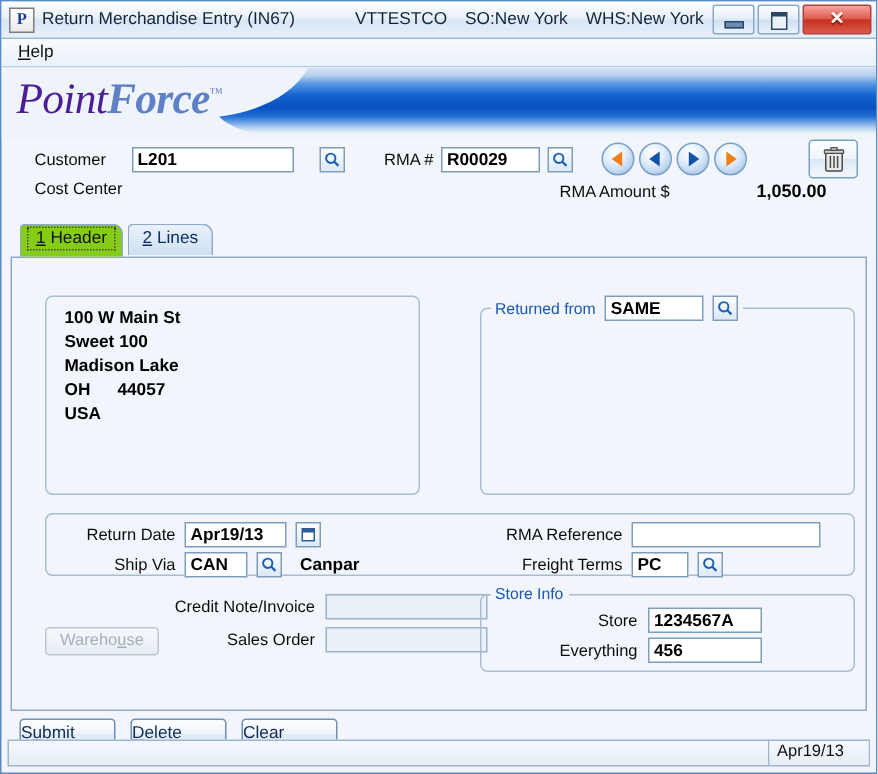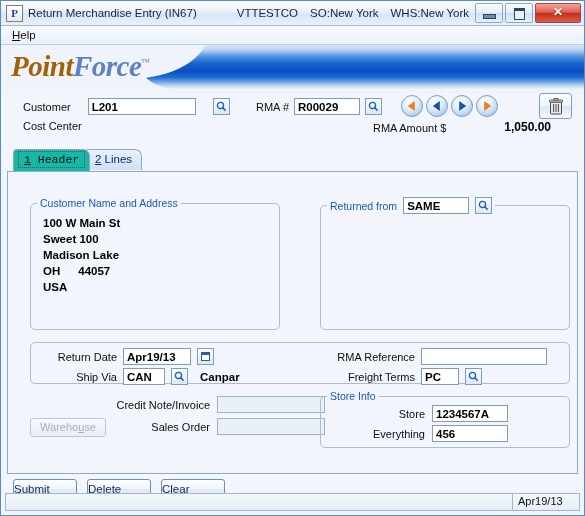--- a/index.html
+++ b/index.html
@@ -147,21 +147,21 @@
   }
   .logo {
     position: absolute;
     left: 10px; top: 5px;
     font-family: "Liberation Serif", serif;
     font-style: italic;
     font-size: 29px;
     letter-spacing: -0.5px;
     white-space: nowrap;
   }
-  .logo .pt { color: #a16207; font-weight: bold; }
+  .logo .pt { color: #4c1d95; font-weight: normal; }
   .logo .fc { color: #5f7fc6; font-weight: bold; }
   .logo .tm {
     font-size: 9px;
     font-style: normal;
     color: #6680bb;
     vertical-align: super;
   }
 
   
   .lbl {
@@ -281,25 +281,24 @@
     font-size: 11.5px;
     color: #0b2f6b;
     padding: 3px 9px 0 9px;
     border: 1px solid #8fa9c6;
     border-bottom: none;
     border-radius: 4px 7px 0 0;
     white-space: nowrap;
   }
   .tab.active {
     left: 0;
-    background: #14b8a6;
+    background: #84cc16;
     z-index: 3;
     color: #111;
     height: 22px;
-    font-family: Liberation Mono, monospace;
   }
   .tab.active .focusring {
     display: block;
     border: 1px dotted #4a4a4a;
     padding: 1px 5px 1px 5px;
     margin: -2px -5px;
   }
   .tab.inactive {
     left: 72px;
     background: linear-gradient(to bottom,#e9f1fb,#cfe0f3);
@@ -537,21 +536,20 @@
       <span class="focusring"><u>1</u> <span>Header</span></span>
     </div>
     <div class="tab inactive">
       <u>2</u> <span>Lines</span>
     </div>
   </div>
 
   <div class="panel">
 
     <fieldset class="gb addrbox">
-      <legend>Customer Name and Address</legend>
       <div class="addr-lines">
         <div>100 W Main St</div>
         <div>Sweet 100</div>
         <div>Madison Lake</div>
         <div class="state-zip"><span>OH</span><span class="zip">44057</span></div>
         <div>USA</div>
       </div>
     </fieldset>
 
     <fieldset class="gb retbox">

